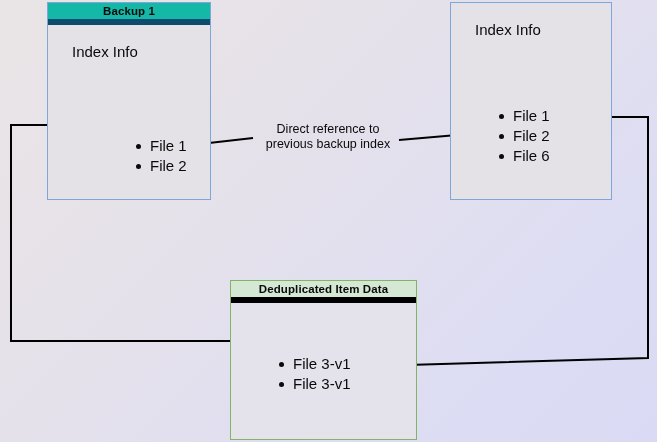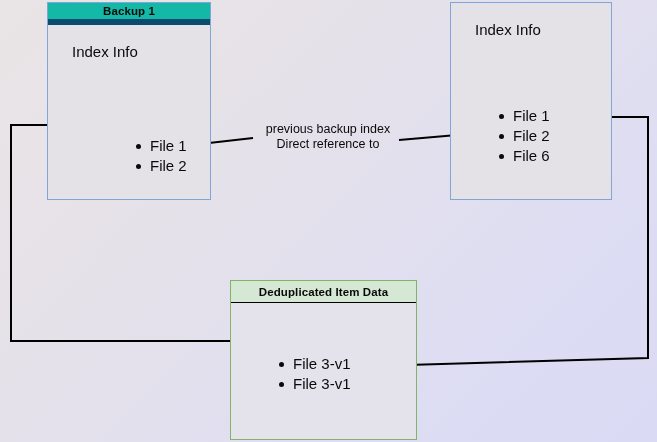--- a/index.html
+++ b/index.html
@@ -53,21 +53,21 @@
     font-weight: bold;
     color: #0a0a0a;
     letter-spacing: 0.1px;
   }
   .header-blue {
     background: #14b8a6;
     border-bottom: 6px solid #0c4a6e;
   }
   .header-green {
     background: #d5e8d4;
-    border-bottom: 1px solid #000000;
+    border-bottom: 6px solid #000000;
   }
   .node-body {
     position: relative;
     width: 100%;
     height: calc(100% - 22px);
   }
   .index-label {
     position: absolute;
     left: 24px;
     top: 18px;
@@ -155,17 +155,17 @@
     <div class="node-header header-green">Deduplicated Item Data</div>
     <div class="node-body">
       <ul class="file-list" style="left:44px; top:48px;">
         <li>File 3-v1</li>
         <li>File 3-v1</li>
       </ul>
     </div>
   </div>
 
   <div class="edge-label" style="left:246px; top:122px; width:164px;">
+    <div>Direct reference to</div>
     <div>previous backup index</div>
-    <div>Direct reference to</div>
   </div>
 
 </div>
 
 </body></html>

